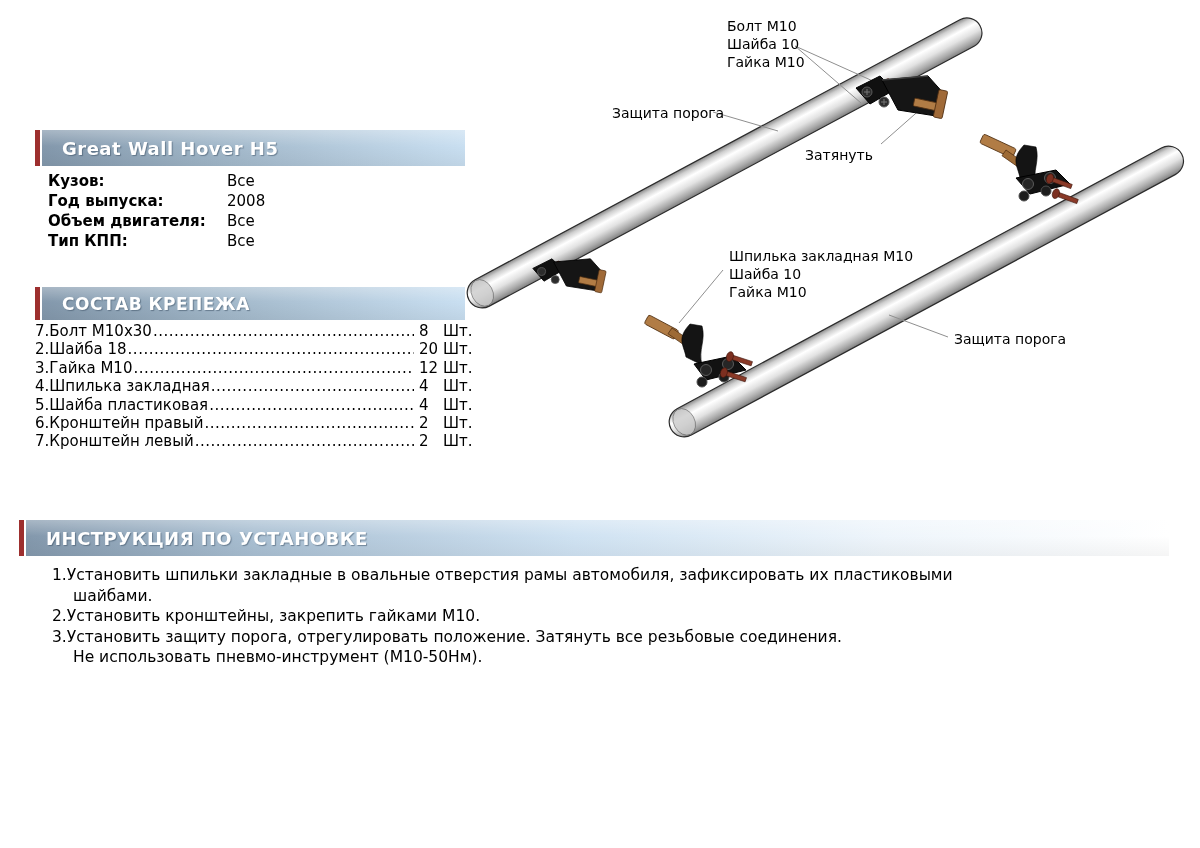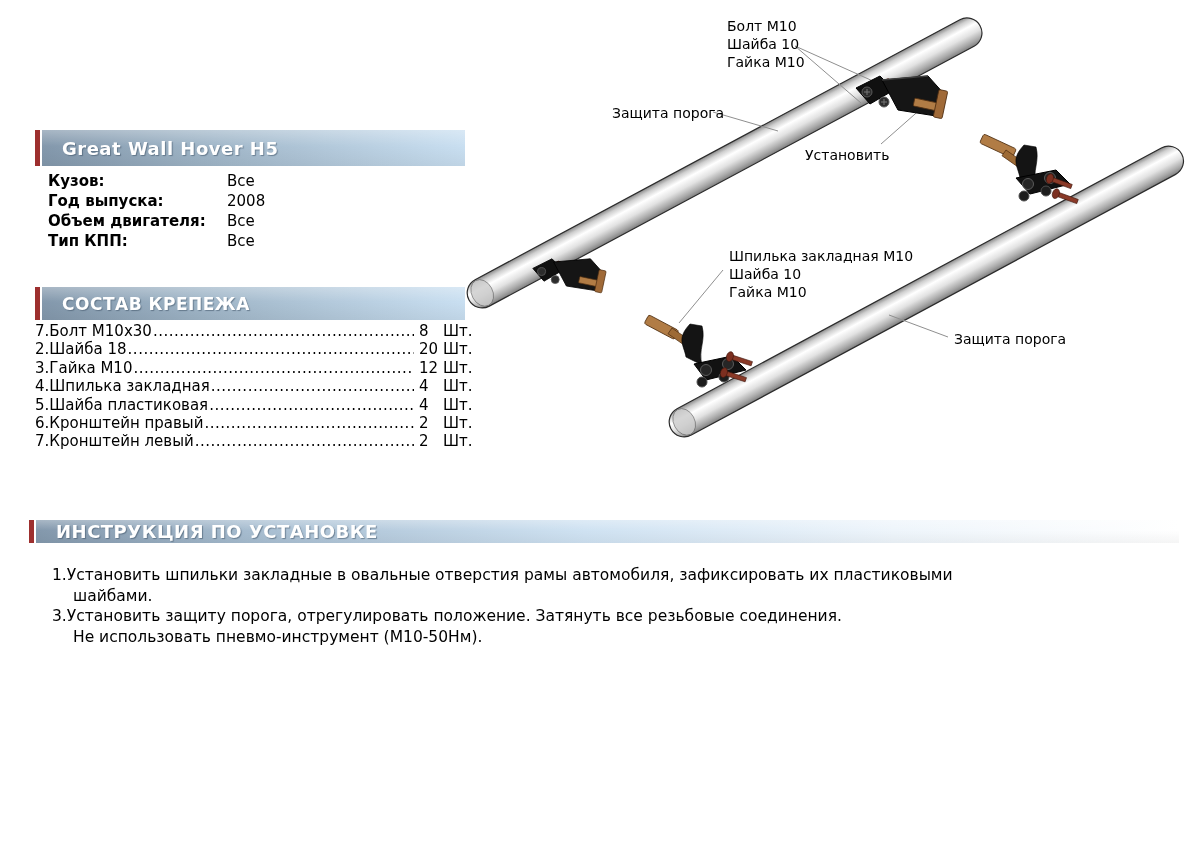--- a/index.html
+++ b/index.html
@@ -14,21 +14,21 @@
     background:
       linear-gradient(180deg,rgba(255,255,255,.30) 0%,rgba(255,255,255,0) 45%,rgba(0,0,0,.05) 100%),
       linear-gradient(90deg,#8398ac 0%,#9db3c5 35%,#c9dff1 100%);
   }
   .bar::before{
     content:"";position:absolute;left:-7px;top:0;bottom:0;width:5px;background:#9d2f2e;
   }
   .bar-product{left:42px;top:130px;width:403px;height:36px;font-size:18px;padding-left:20px;}
   .bar-hardware{left:42px;top:287px;width:403px;height:33px;font-size:17px;padding-left:20px;align-items:center;}
   .bar-instructions{
-    left:36px;top:520px;width:1123px;height:23px;font-size:18px;padding-left:20px;
+    left:26px;top:520px;width:1123px;height:36px;font-size:18px;padding-left:20px;
     background:
       linear-gradient(180deg,rgba(255,255,255,.30) 0%,rgba(255,255,255,0) 45%,rgba(0,0,0,.04) 100%),
       linear-gradient(90deg,#8398ac 0%,#a9bfd2 20%,#cfe2f2 48%,#eef5fb 75%,#ffffff 100%);
   }
 
   
   .specs{position:absolute;left:48px;top:171px;font-size:15px;line-height:20px;}
   .spec-row{display:flex;}
   .spec-label{font-weight:bold;width:179px;flex:none;}
 
@@ -150,21 +150,21 @@
       </g>
     </g>
   </svg>
 
   <div class="dlabel" style="left:727px;top:17px;">
     <div>Болт М10</div>
     <div>Шайба 10</div>
     <div>Гайка М10</div>
   </div>
   <div class="dlabel" style="left:612px;top:104px;">Защита порога</div>
-  <div class="dlabel" style="left:805px;top:146px;">Установить</div>
+  <div class="dlabel" style="left:805px;top:146px;">Затянуть</div>
   <div class="dlabel" style="left:729px;top:247px;">
     <div>Шпилька закладная М10</div>
     <div>Шайба 10</div>
     <div>Гайка М10</div>
   </div>
   <div class="dlabel" style="left:954px;top:330px;">Защита порога</div>
 
   <div class="bar bar-product">
     <span>Great Wall Hover H5</span>
   </div>
@@ -237,17 +237,18 @@
     </div>
   </div>
 
   <div class="bar bar-instructions">
     <span>ИНСТРУКЦИЯ ПО УСТАНОВКЕ</span>
   </div>
 
   <div class="instructions">
     <div class="instr-line">1.Установить шпильки закладные в овальные отверстия рамы автомобиля, зафиксировать их пластиковыми</div>
     <div class="instr-line indent">шайбами.</div>
+    <div class="instr-line">2.Установить кронштейны, закрепить гайками М10.</div>
     <div class="instr-line">3.Установить защиту порога, отрегулировать положение. Затянуть все резьбовые соединения.</div>
     <div class="instr-line indent">Не использовать пневмо-инструмент (М10-50Нм).</div>
   </div>
 
 </div>
 
 </body></html>

